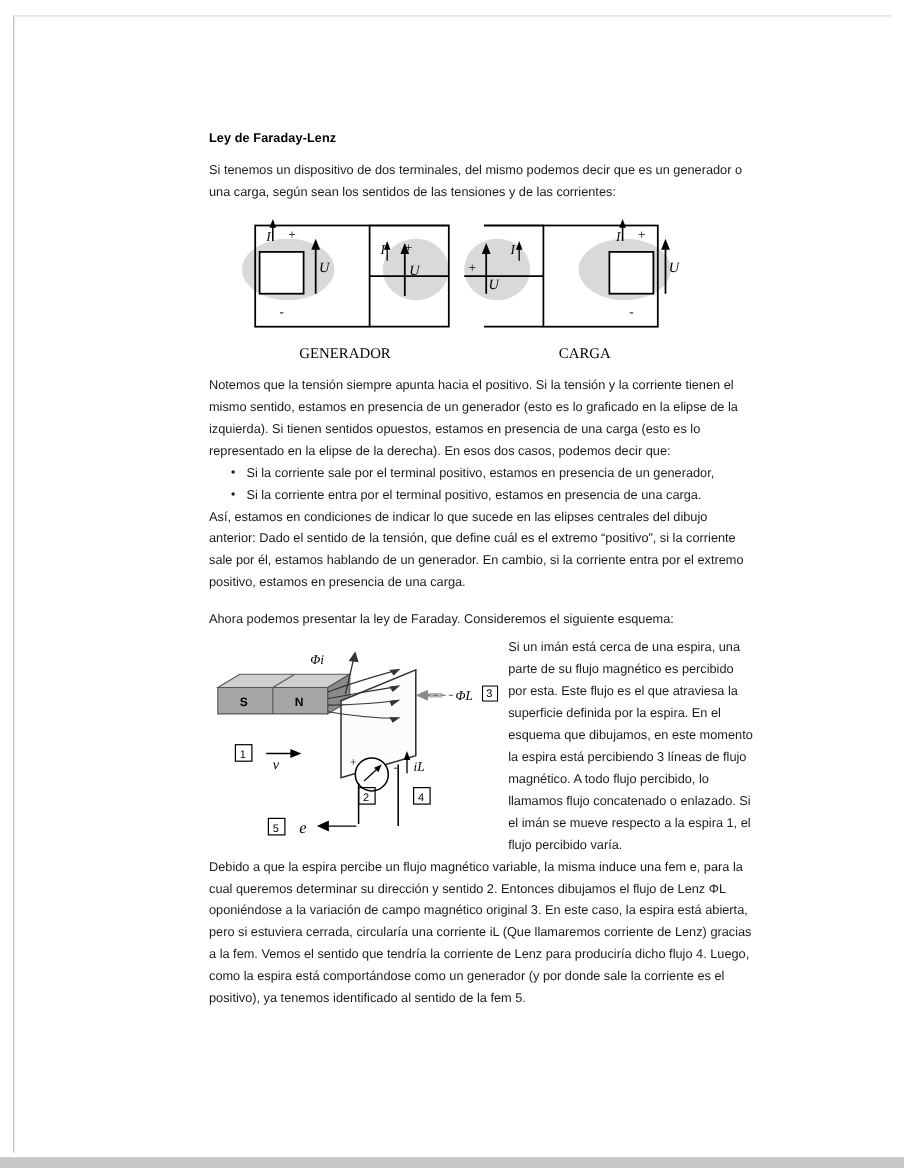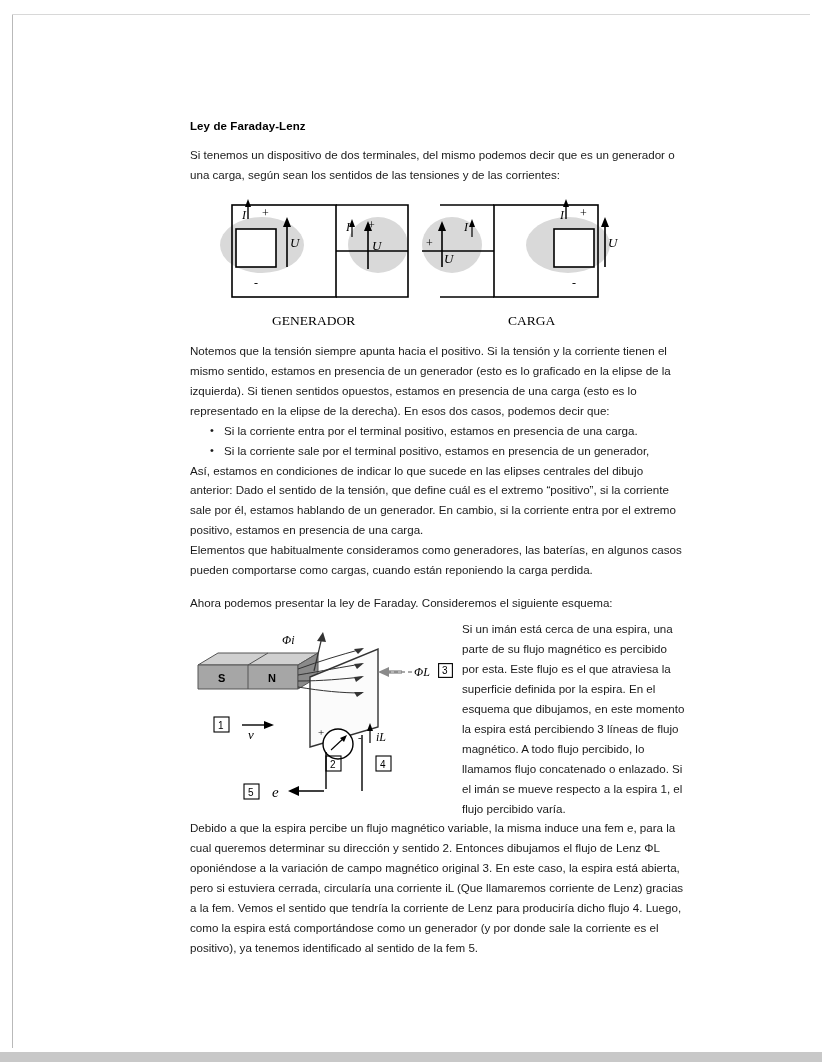--- a/index.html
+++ b/index.html
@@ -224,26 +224,25 @@
 
         <text x="82" y="128" class="fig-caption" font-family="Liberation Serif, serif" font-size="14" fill="#000">GENERADOR</text>
         <text x="318" y="128" class="fig-caption" font-family="Liberation Serif, serif" font-size="14" fill="#000">CARGA</text>
       </svg>
 
     </div>
 
     <p class="para">Notemos que la tensión siempre apunta hacia el positivo. Si la tensión y la corriente tienen el mismo sentido, estamos en presencia de un generador (esto es lo graficado en la elipse de la izquierda). Si tienen sentidos opuestos, estamos en presencia de una carga (esto es lo representado en la elipse de la derecha). En esos dos casos, podemos decir que:</p>
 
     <ul class="bullets">
+      <li>Si la corriente sale por el terminal positivo, estamos en presencia de un generador,</li>
       <li>Si la corriente entra por el terminal positivo, estamos en presencia de una carga.</li>
-      <li>Si la corriente sale por el terminal positivo, estamos en presencia de un generador,</li>
     </ul>
 
     <p class="para">Así, estamos en condiciones de indicar lo que sucede en las elipses centrales del dibujo anterior: Dado el sentido de la tensión, que define cuál es el extremo “positivo”, si la corriente sale por él, estamos hablando de un generador. En cambio, si la corriente entra por el extremo positivo, estamos en presencia de una carga.</p>
-    <p class="para">Elementos que habitualmente consideramos como generadores, las baterías, en algunos casos pueden comportarse como cargas, cuando están reponiendo la carga perdida.</p>
 
     <div class="gap"></div>
 
     <p class="para">Ahora podemos presentar la ley de Faraday. Consideremos el siguiente esquema:</p>
 
     <div class="fig2wrap clearfix">
       <div class="fig2">
         <svg width="270" height="195" viewBox="0 0 270 195" xmlns="http://www.w3.org/2000/svg">
 
           <polygon points="8,46 28,34 128,34 108,46" fill="#d0d0d0" stroke="#555" stroke-width="1"></polygon>

